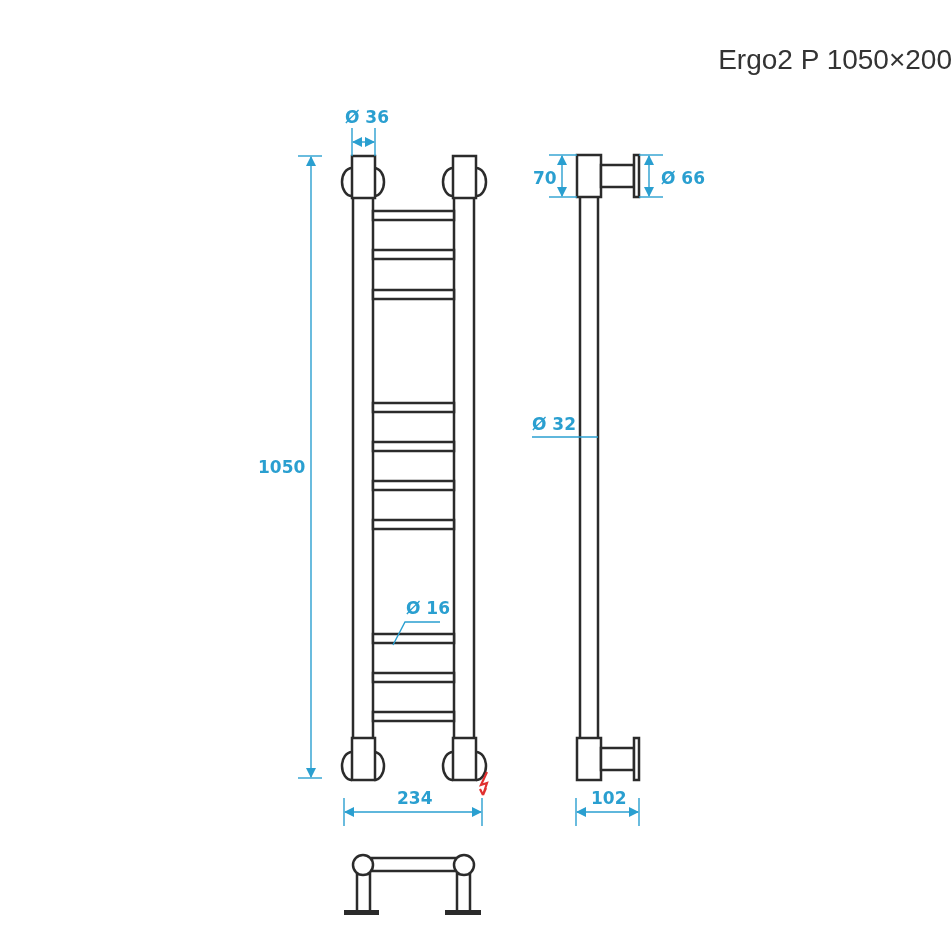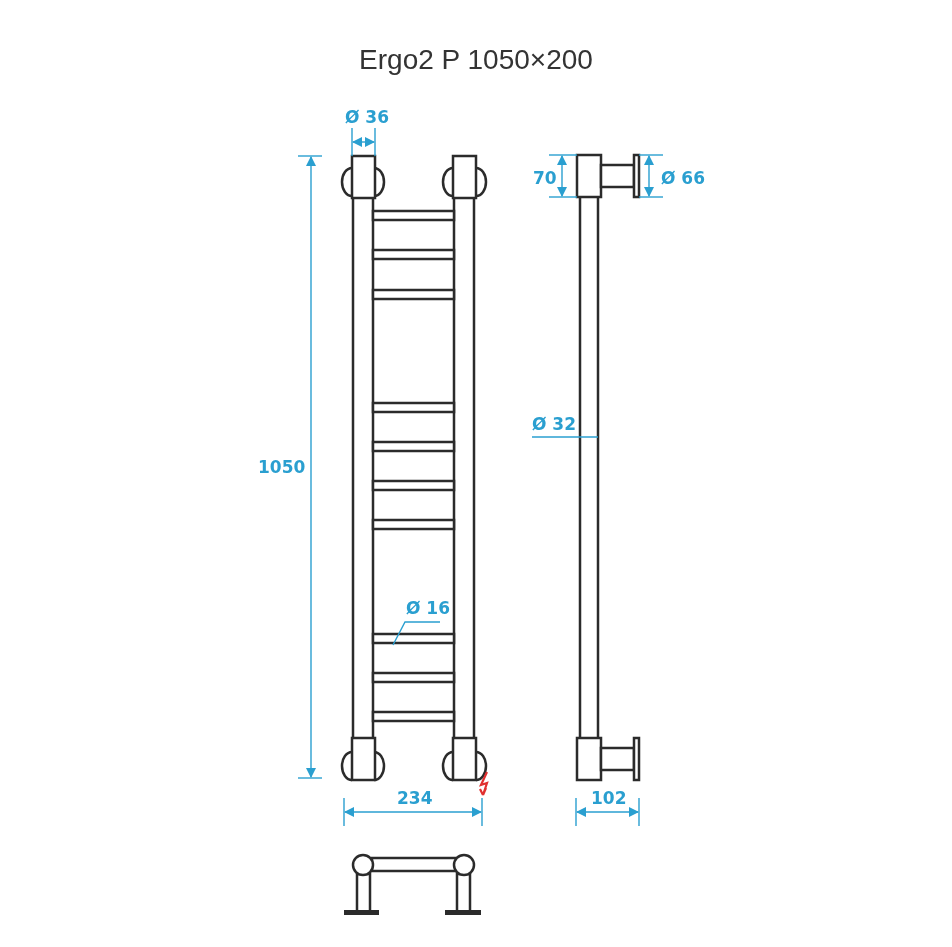--- a/index.html
+++ b/index.html
@@ -1,17 +1,17 @@
 <!DOCTYPE html>
 <html><head>
 <meta charset="utf-8">
 <style>
   html, body { margin: 0; padding: 0; background: #ffffff; }
   body { width: 952px; height: 947px; position: relative; overflow: hidden; }
-  #title { position: absolute; left: 0; top: 44px; width: 952px; text-align: center;
+  #title { position: absolute; left: 0; top: 44px; width: 952px; text-align: right;
     font-family: "Liberation Sans", sans-serif; font-size: 28px; color: #333333; }
   svg { position: absolute; left: 0; top: 0; }
   .dim { font-family: "DejaVu Sans", sans-serif; font-weight: bold; font-size: 17px; fill: #2a9fd0; }
   .ln { stroke: #2b2b2b; stroke-width: 2.5; fill: #ffffff; }
   .cl { stroke: #2a9fd0; stroke-width: 1.4; fill: none; }
 </style>
 </head>
 <body>
 
 <div id="title">Ergo2 P 1050×200</div>

